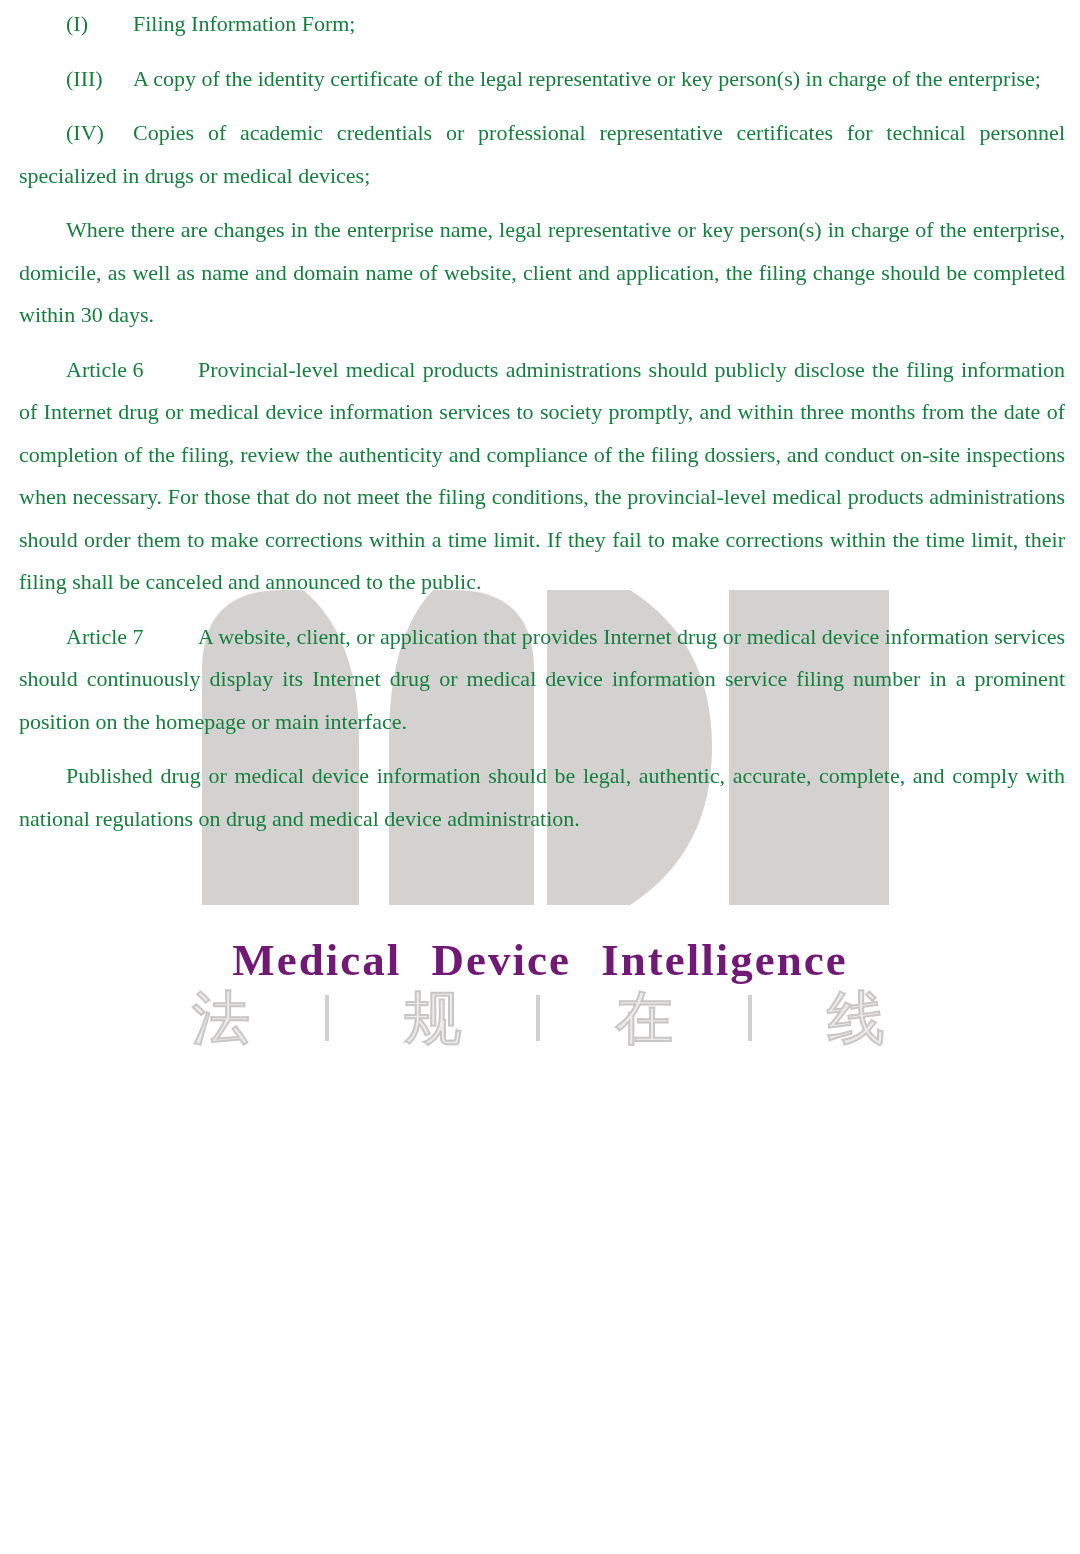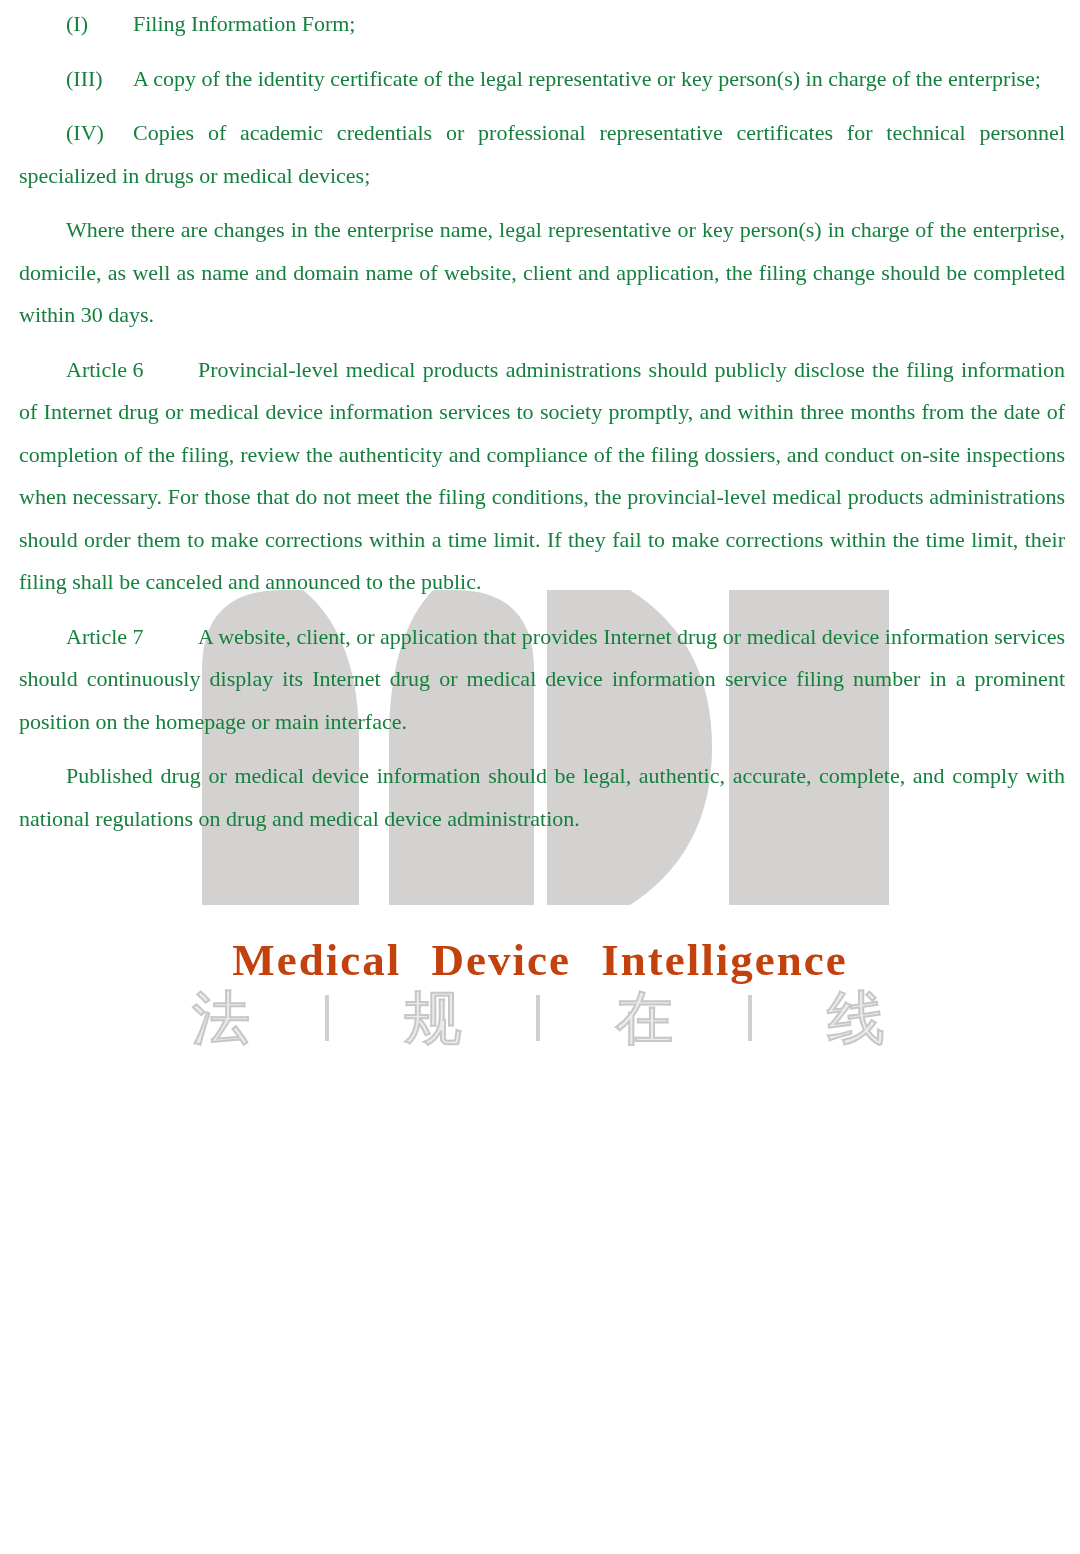--- a/index.html
+++ b/index.html
@@ -58,21 +58,21 @@
   <div class="wm-logo" aria-label="MDI">
     <svg width="687" height="315" viewBox="0 0 687 315" xmlns="http://www.w3.org/2000/svg">
       <g fill="#d4d2d1">
         <path d="M0 315 L0 80 Q0 0 80 0 L101 0 Q157 46 157 150 L157 315 Z"></path>
         <path d="M332 315 L332 80 Q332 0 252 0 L231 0 Q187 46 187 150 L187 315 Z"></path>
         <path d="M345 0 L345 315 L428 315 Q510 262 510 157 Q510 52 428 0 Z"></path>
         <path d="M527 0 L687 0 L687 315 L527 315 Z"></path>
       </g>
     </svg>
   </div>
-  <div class="wm-line1" style="color:#c2410c">Medical Device Intelligence</div>
+  <div class="wm-line1" style="color:#701a75">Medical Device Intelligence</div>
   <div class="wm-line2">
     <span class="cn-char">法</span>
     <span class="cn-sep"></span>
     <span class="cn-char">规</span>
     <span class="cn-sep"></span>
     <span class="cn-char">在</span>
     <span class="cn-sep"></span>
     <span class="cn-char">线</span>
   </div>
 </div>

